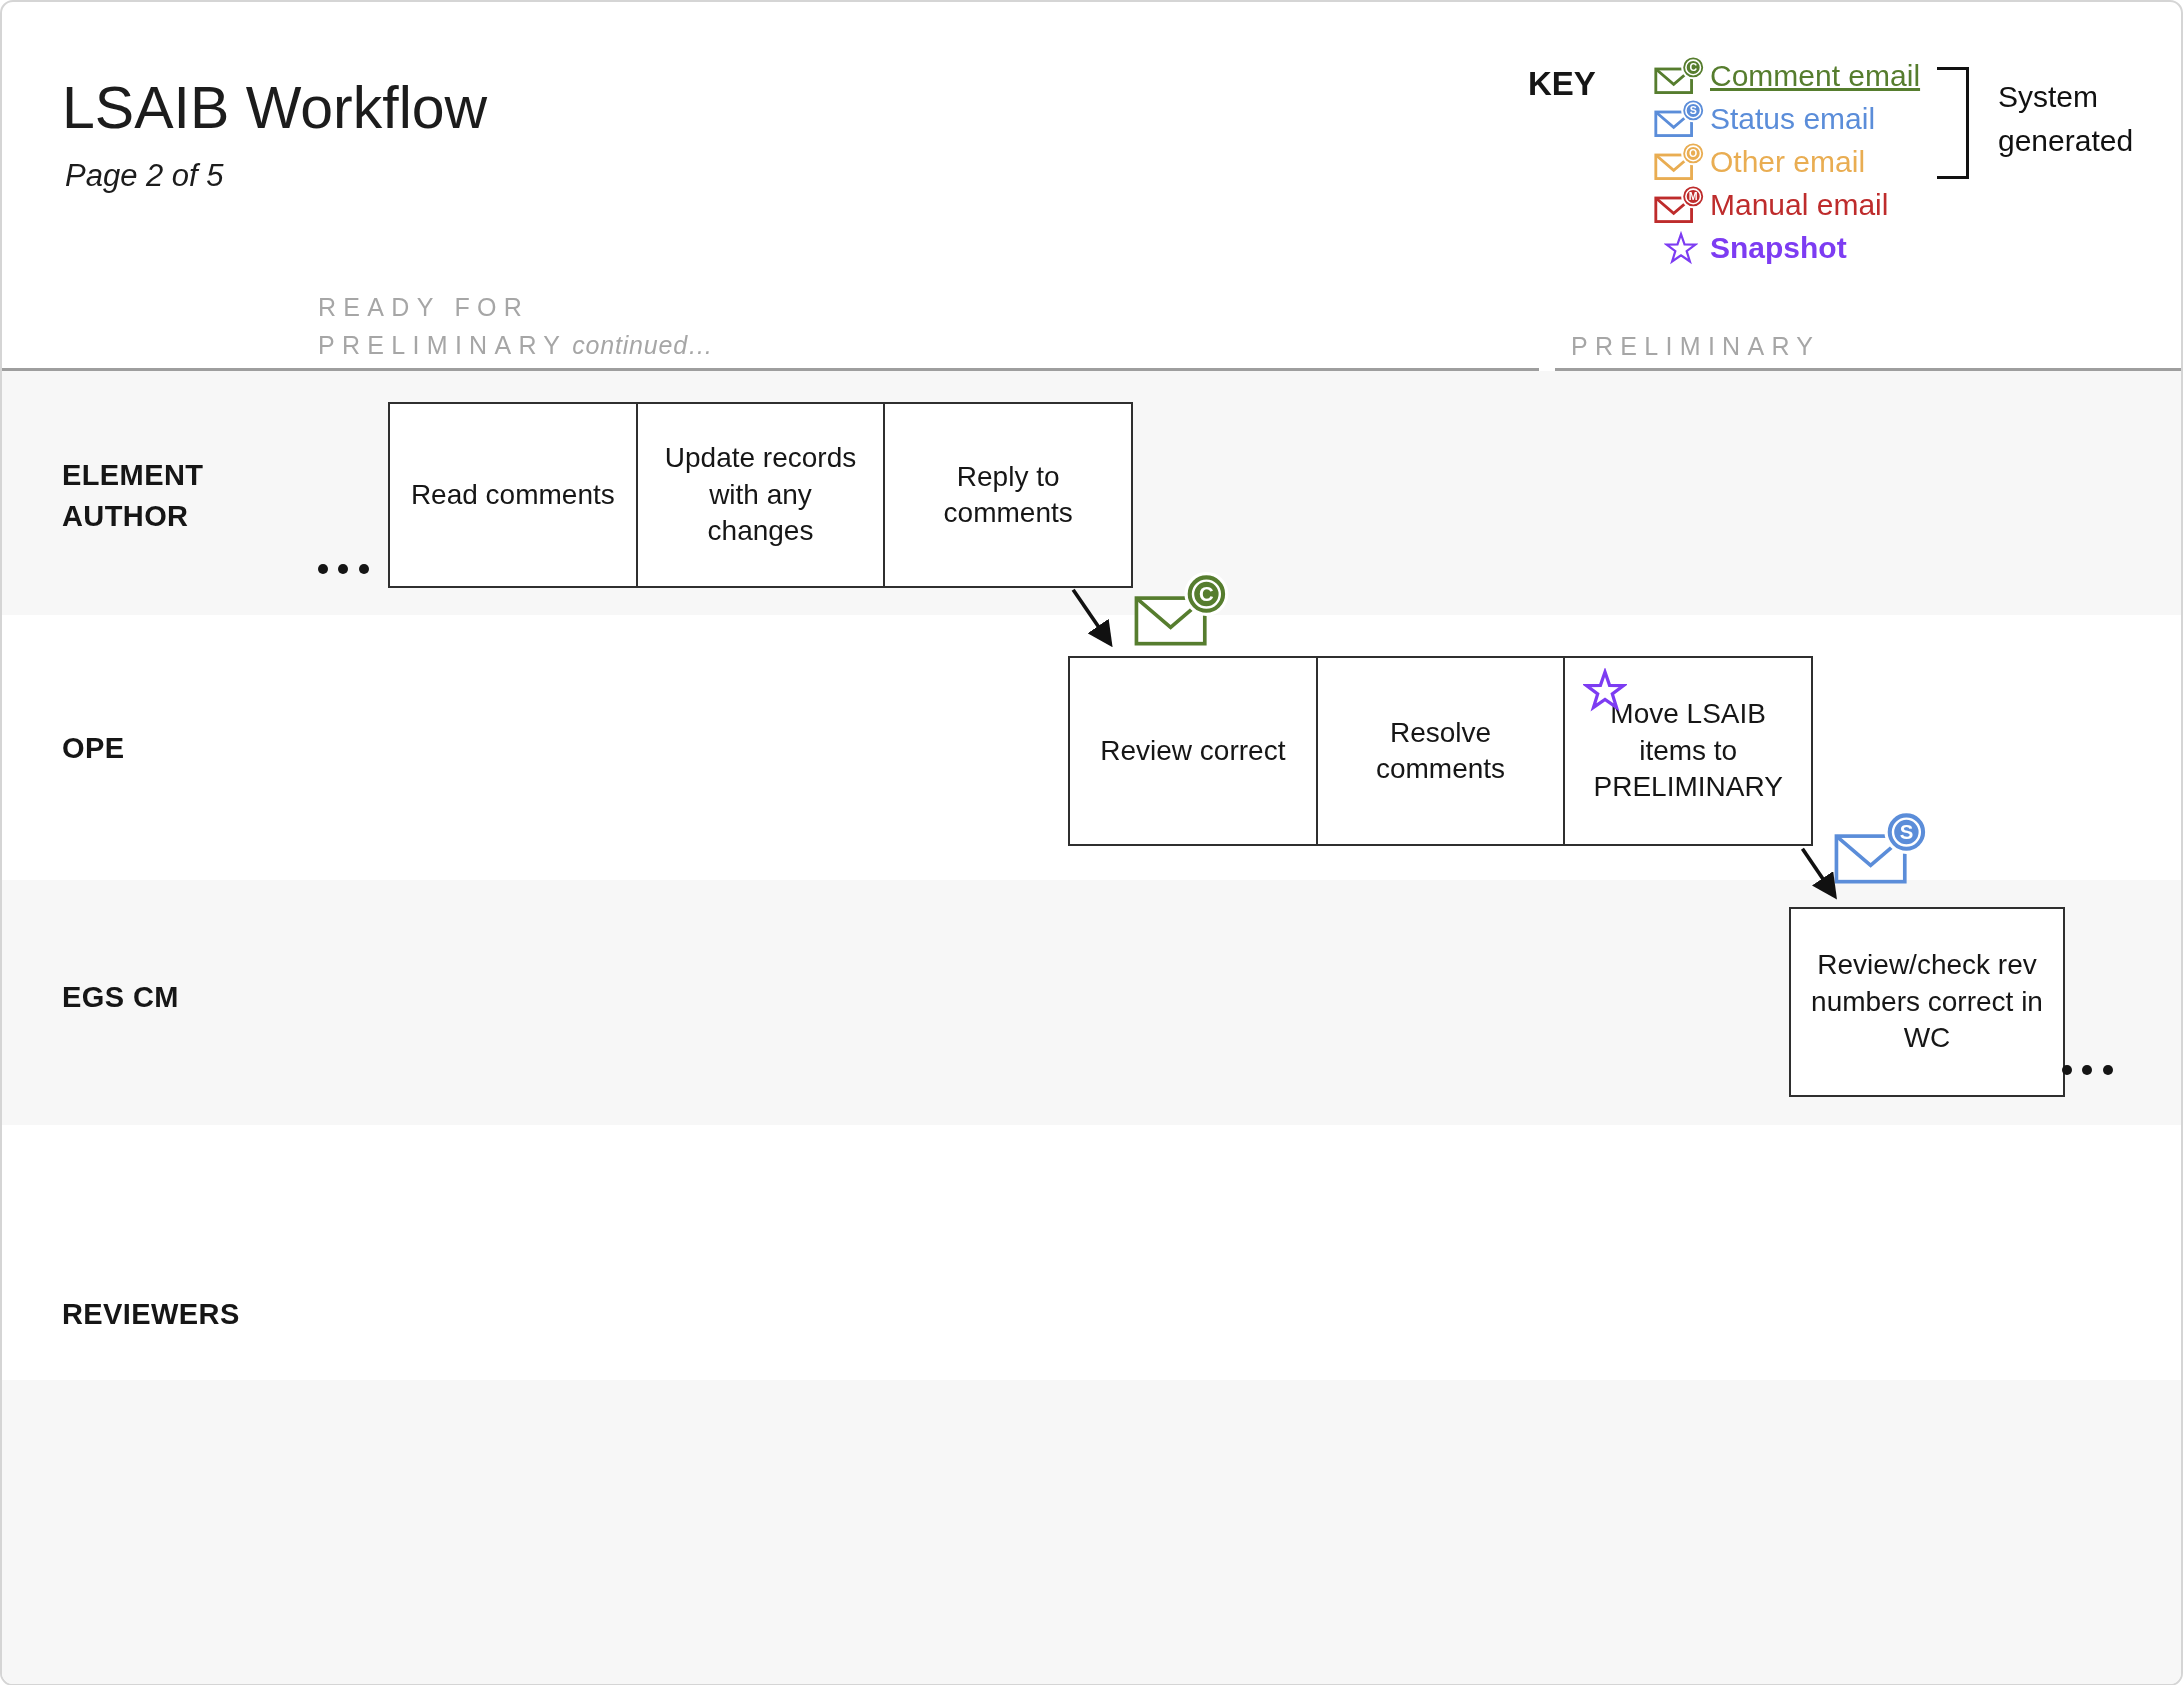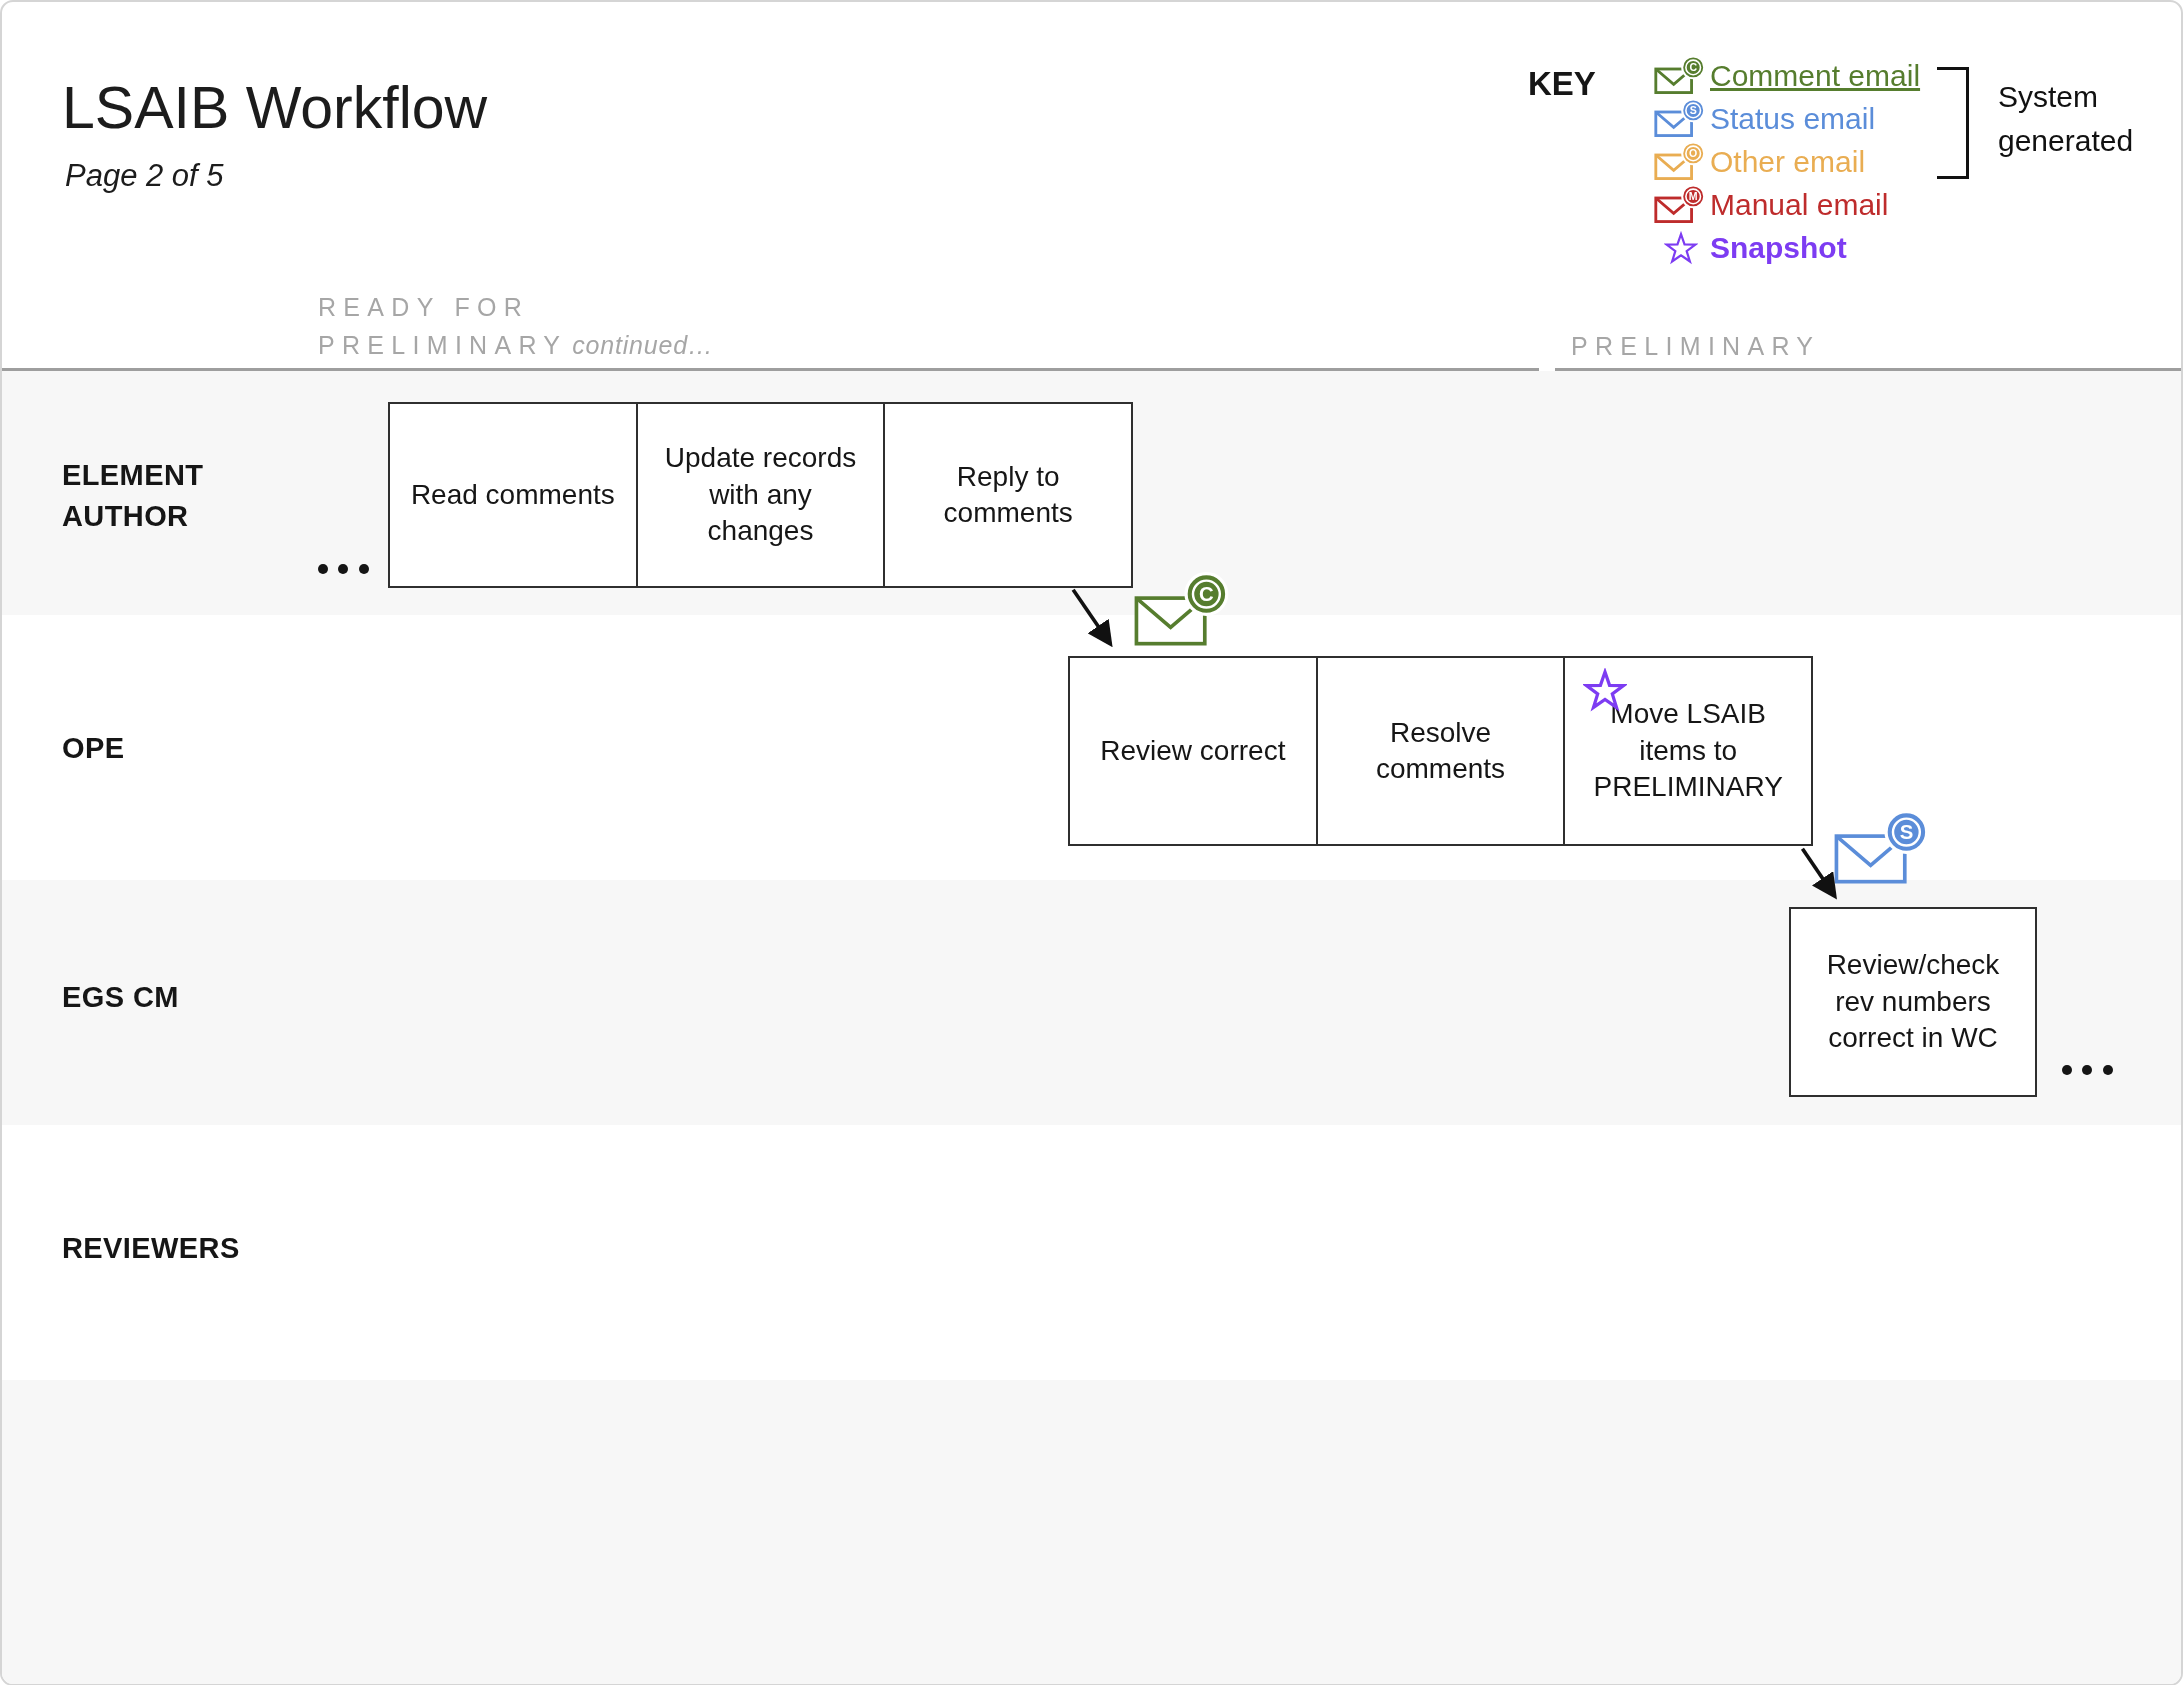--- a/index.html
+++ b/index.html
@@ -35,29 +35,29 @@
   .phase-right{left:1569px;top:326px;}
   .cont{font-style:italic;letter-spacing:0.8px;margin-left:4.9px;}
   .phase-line{position:absolute;top:366px;height:3.3px;background:#9e9e9e;z-index:1;}
   .phase-line-left{left:0;width:1537px;}
   .phase-line-right{left:1553px;width:630px;}
   
   .lane-label{position:absolute;font-size:29px;font-weight:700;letter-spacing:0.4px;line-height:1.4;z-index:2;}
   .ll-ea{left:60px;top:453px;width:212px;}
   .ll-ope{left:60px;top:726px;}
   .ll-egs{left:60px;top:975px;}
-  .ll-rev{left:60px;top:1226px;}
+  .ll-rev{left:60px;top:1292px;}
   
   .step-row{position:absolute;display:flex;background:#ffffff;border:2.4px solid #2f2f2f;box-sizing:border-box;z-index:2;}
   .row-ea{left:386px;top:400px;width:745px;height:186px;}
   .row-ope{left:1066px;top:654px;width:745px;height:190px;}
   .step{flex:1;display:flex;align-items:center;justify-content:center;text-align:center;
     font-size:28px;line-height:1.3;padding:0 19.5px;box-sizing:border-box;border-left:2.4px solid #2f2f2f;}
   .step:first-child{border-left:none;}
-  .step-single{position:absolute;left:1787px;top:905px;width:248px;height:190px;background:#fff;
+  .step-single{position:absolute;left:1787px;top:905px;width:276px;height:190px;background:#fff;
     border:2.4px solid #2f2f2f;box-sizing:border-box;display:flex;align-items:center;justify-content:center;
     text-align:center;font-size:28px;line-height:1.3;padding:0 14.7px;z-index:2;}
   
   .flow-ic{position:absolute;z-index:3;}
   .fi-comment{left:1132px;top:570px;}
   .fi-status{left:1832px;top:808px;}
   .ope-star{position:absolute;left:513px;top:9.8px;}
   .arrows{position:absolute;left:0;top:0;z-index:3;pointer-events:none;}
   
   .dots{position:absolute;display:flex;gap:10.6px;z-index:2;}

